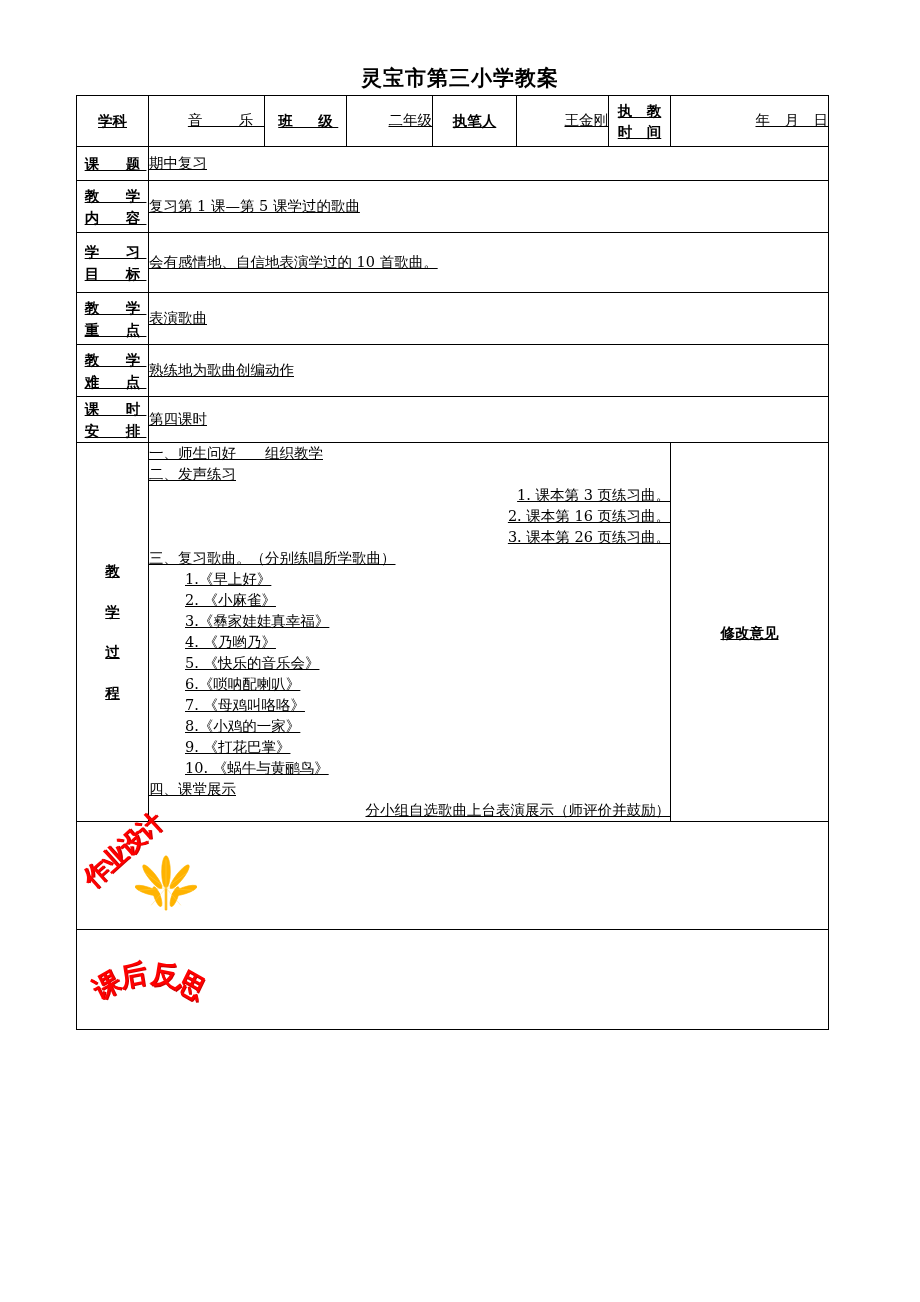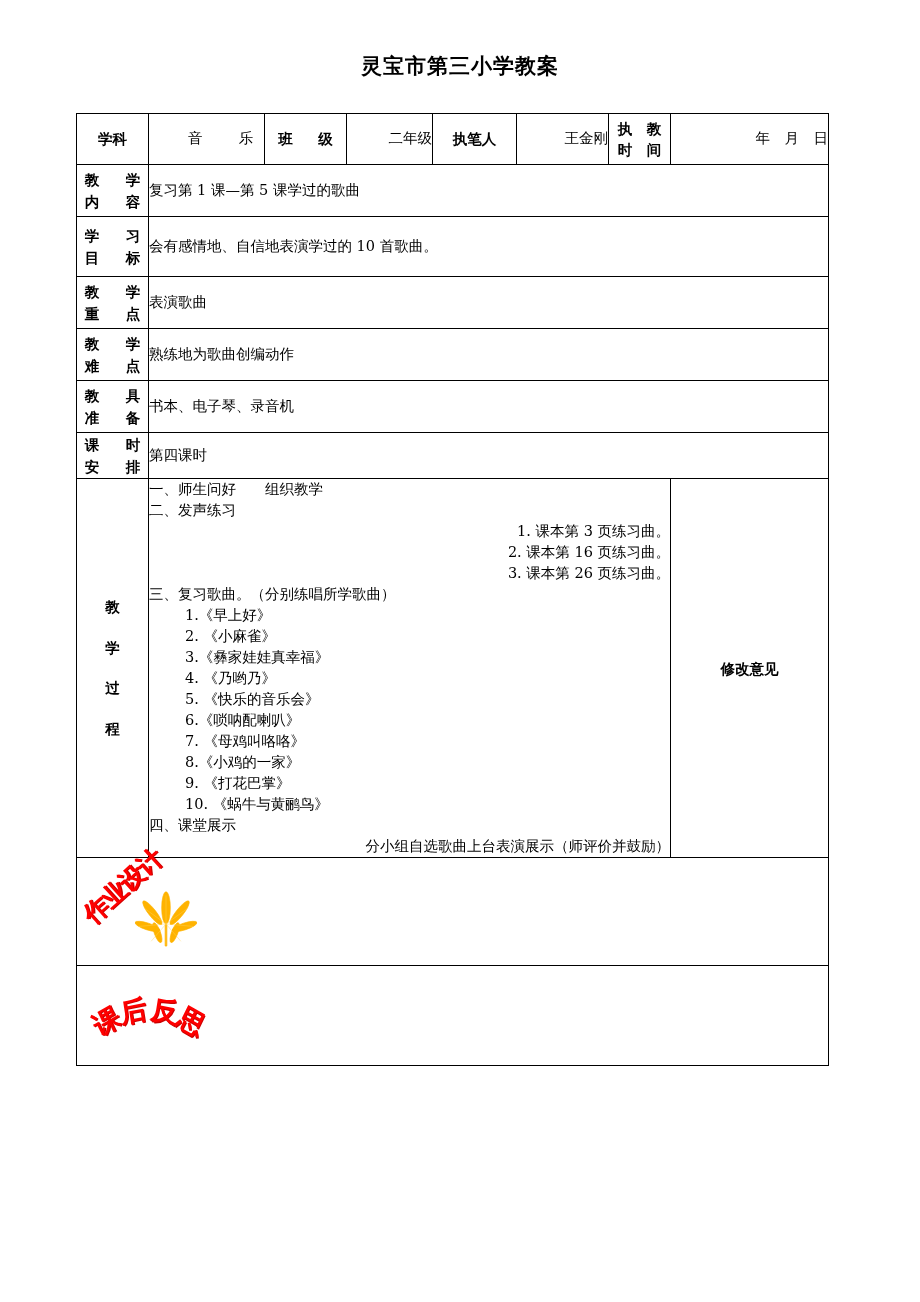--- a/index.html
+++ b/index.html
@@ -19,36 +19,37 @@
   .page {
     position: absolute;
     left: 0; top: 0;
     width: 920px;
     height: 1302px;
   }
 
   .doc-title {
     position: absolute;
     left: 0;
-    top: 52px;
+    top: 64px;
     width: 920px;
     text-align: center;
     font-family: "DejaVu Serif", "Liberation Serif", serif;
     font-size: 21px;
     font-weight: bold;
     letter-spacing: 1px;
   }
 
   table.main {
     position: absolute;
     left: 76px;
-    top: 113px;
+    top: 95px;
     width: 752px;
     border-collapse: collapse;
     table-layout: fixed;
+    text-decoration: underline;
   }
   table.main td {
     border: 1px solid #000000;
     padding: 0;
     vertical-align: middle;
     font-size: 14.5px;
     line-height: 1.45;
   }
 
   
@@ -226,20 +227,26 @@
       <td class="hdr-val">二年级</td>
       <td class="hdr">执笔人</td>
       <td class="hdr-val">王金刚</td>
       <td class="hdr twoline">
         <span>执　教</span><br>
         <span>时　间</span>
       </td>
       <td class="hdr-val">年　月　日</td>
     </tr>
 
+    <tr class="r-title">
+      <td class="lbl">
+        <span class="l1">课　题</span>
+      </td>
+      <td class="val" colspan="7">期中复习</td>
+    </tr>
 
     <tr class="r-content">
       <td class="lbl">
         <span class="l1">教　学</span>
         <span class="l2">内　容</span>
       </td>
       <td class="val" colspan="7">复习第 1 课—第 5 课学过的歌曲</td>
     </tr>
 
     <tr class="r-goal">
@@ -259,27 +266,20 @@
     </tr>
 
     <tr class="r-hard">
       <td class="lbl">
         <span class="l1">教　学</span>
         <span class="l2">难　点</span>
       </td>
       <td class="val" colspan="7">熟练地为歌曲创编动作</td>
     </tr>
 
-    <tr class="r-prep">
-      <td class="lbl">
-        <span class="l1">教　具</span>
-        <span class="l2">准　备</span>
-      </td>
-      <td class="val" colspan="7">书本、电子琴、录音机</td>
-    </tr>
 
     <tr class="r-time">
       <td class="lbl">
         <span class="l1">课　时</span>
         <span class="l2">安　排</span>
       </td>
       <td class="val" colspan="7">第四课时</td>
     </tr>
 
     <tr>

